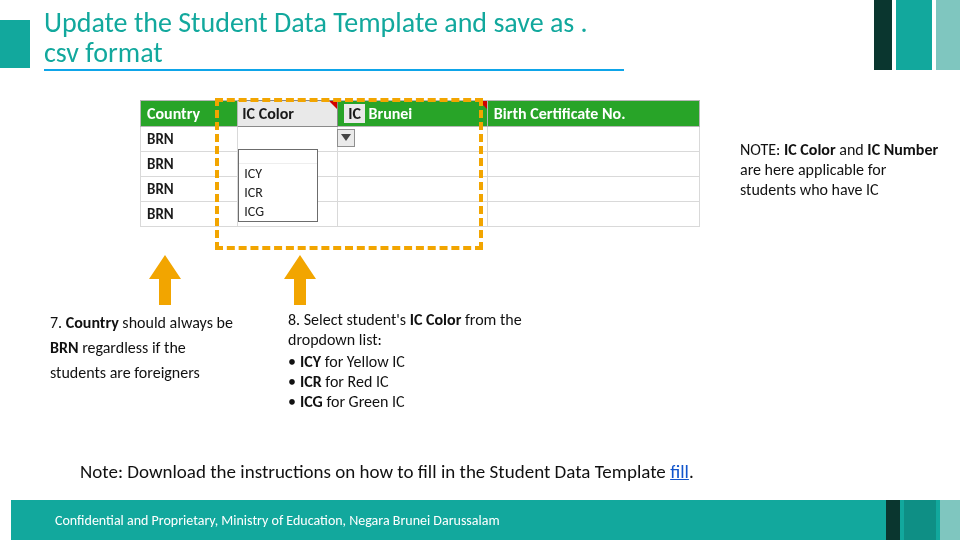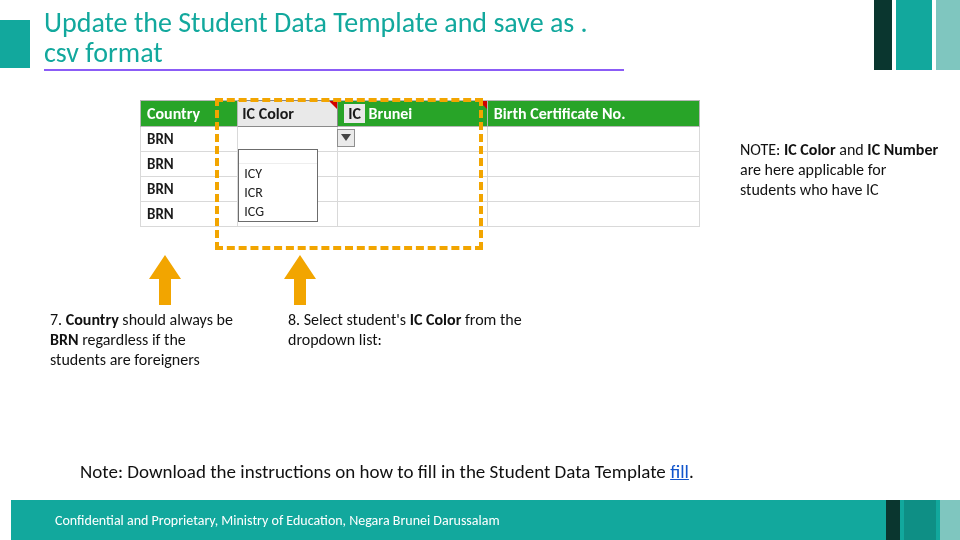--- a/index.html
+++ b/index.html
@@ -42,21 +42,21 @@
       left: 44px; top: 8px;
       font-family: "Calibri", "Segoe UI", Arial, sans-serif;
       font-size: 28px;
       line-height: 30px;
       font-weight: 400;
       color: #12a89d;
       width: 580px;
     }
     .title .underline {
       display: block;
-      border-bottom: 2px solid #8b5cf6;
+      border-bottom: 2px solid #0ea5e9;
       padding-bottom: 1px;
     }
 
     
     .table-area {
       position: absolute;
       left: 140px;
       top: 100px;
       width: 560px;
     }
@@ -170,21 +170,21 @@
     }
     .note-right .bold { font-weight: 700; }
 
     .step7 {
       position: absolute;
       left: 50px;
       top: 310px;
       width: 190px;
       font-family: "Calibri", Arial, sans-serif;
       font-size: 16px;
-      line-height: 20px;
+      line-height: 25px;
       color: #111;
     }
     .step7 .bold { font-weight: 700; }
 
     .step8 {
       position: absolute;
       left: 288px;
       top: 310px;
       width: 260px;
       font-family: "Calibri", Arial, sans-serif;
@@ -337,20 +337,25 @@
 </div>
 
 <div class="step7">
   <span>7. </span><span class="bold">Country</span><span> should always be </span><span class="bold">BRN</span><span> regardless if the students are foreigners</span>
 </div>
 
 <div class="step8">
   <div>
     <span>8. Select student's </span><span class="bold">IC Color</span><span> from the dropdown list:</span>
   </div>
+  <ul>
+    <li><span class="bold">ICY</span><span> for Yellow IC</span></li>
+    <li><span class="bold">ICR</span><span> for Red IC</span></li>
+    <li><span class="bold">ICG</span><span> for Green IC</span></li>
+  </ul>
 </div>
 
 <div class="bottom-note">
   <span>Note: Download the instructions on how to fill in the Student Data Template </span><a href="#">fill</a><span>.</span>
 </div>
 
 <div class="footer-left-white"></div>
 <div class="footer">
   <span>Confidential and Proprietary, Ministry of Education, Negara Brunei Darussalam</span>
 </div>

